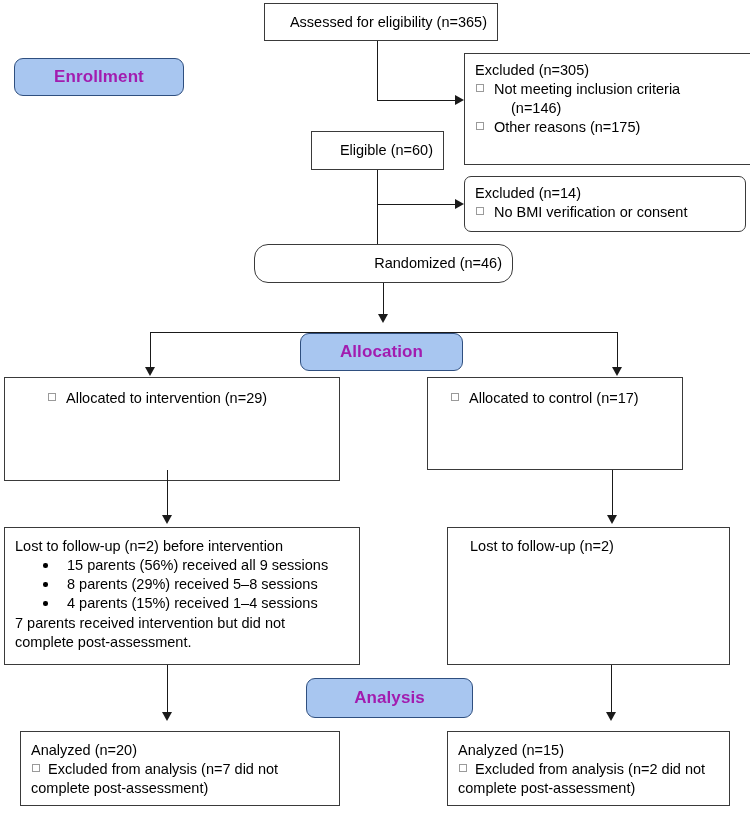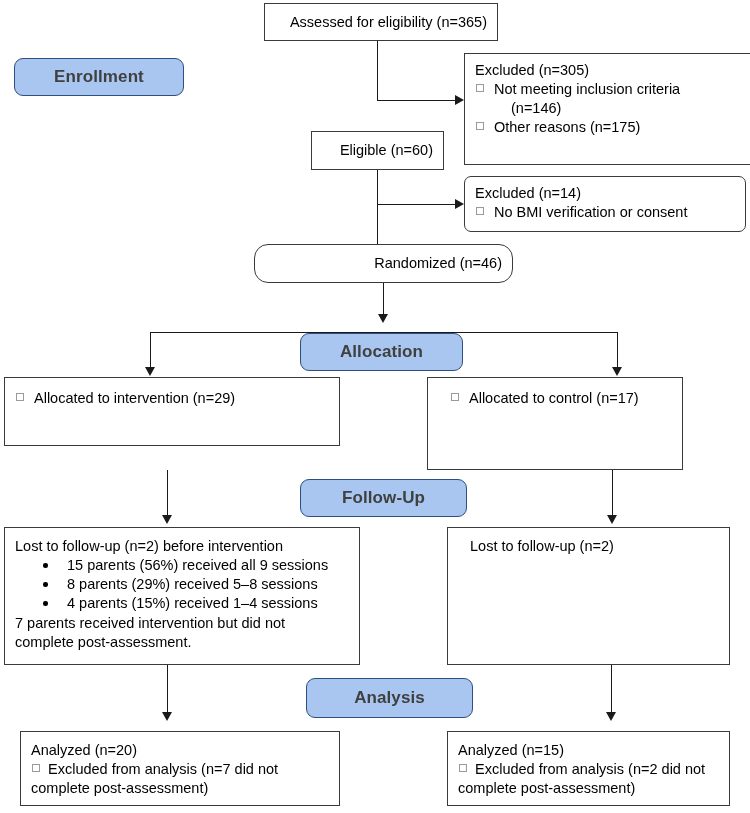--- a/index.html
+++ b/index.html
@@ -40,21 +40,21 @@
     align-items: center;
     justify-content: flex-end;
   }
   
   .stage {
     position: absolute;
     box-sizing: border-box;
     border: 1.4px solid #2f4f7f;
     border-radius: 9px;
     background: #a8c6f0;
-    color: #404040;
+    color: #a21caf;
     font-weight: bold;
     font-size: 17px;
     display: flex;
     align-items: center;
     justify-content: center;
     letter-spacing: .1px;
     z-index: 4;
   }
   
   .vline {
@@ -189,21 +189,21 @@
   <div class="hline" style="left:150px; top:332px; width:467px;"></div>
   <div class="vline" style="left:150px; top:332px; height:35px;"></div>
   <div class="arrow-down" style="left:145px; top:367px;"></div>
   <div class="vline" style="left:617px; top:332px; height:35px;"></div>
   <div class="arrow-down" style="left:612px; top:367px;"></div>
 
   <div class="stage" style="left:300px; top:333px; width:163px; height:38px;">
     <span>Allocation</span>
   </div>
 
-  <div class="node" style="left:4px; top:377px; width:336px; height:69px;">
+  <div class="node" style="left:4px; top:377px; width:336px; height:104px;padding-left:32px;">
     <div class="pad" style="padding-top:11px;">
       <span class="sqitem">
         <span class="sqbox"></span>
         <span>Allocated to intervention (n=29)</span>
       </span>
     </div>
   </div>
 
   <div class="node" style="left:427px; top:377px; width:256px; height:93px;">
     <div class="pad" style="padding-top:11px; padding-left:22px;">
@@ -212,23 +212,20 @@
         <span>Allocated to control (n=17)</span>
       </span>
     </div>
   </div>
 
   <div class="vline" style="left:167px; top:470px; height:45px;"></div>
   <div class="arrow-down" style="left:162px; top:515px;"></div>
   <div class="vline" style="left:612px; top:470px; height:45px;"></div>
   <div class="arrow-down" style="left:607px; top:515px;"></div>
 
-  <div class="stage" style="left:300px; top:479px; width:167px; height:38px;">
-    <span>Follow-Up</span>
-  </div>
 
   <div class="node" style="left:4px; top:527px; width:356px; height:138px;">
     <div class="pad" style="padding-top:9px;">
       <span class="plain">Lost to follow-up (n=2) before intervention</span>
       <ul class="dotlist">
         <li>
           <span class="dot"></span>
           <span>15 parents (56%) received all 9 sessions</span>
         </li>
         <li>

